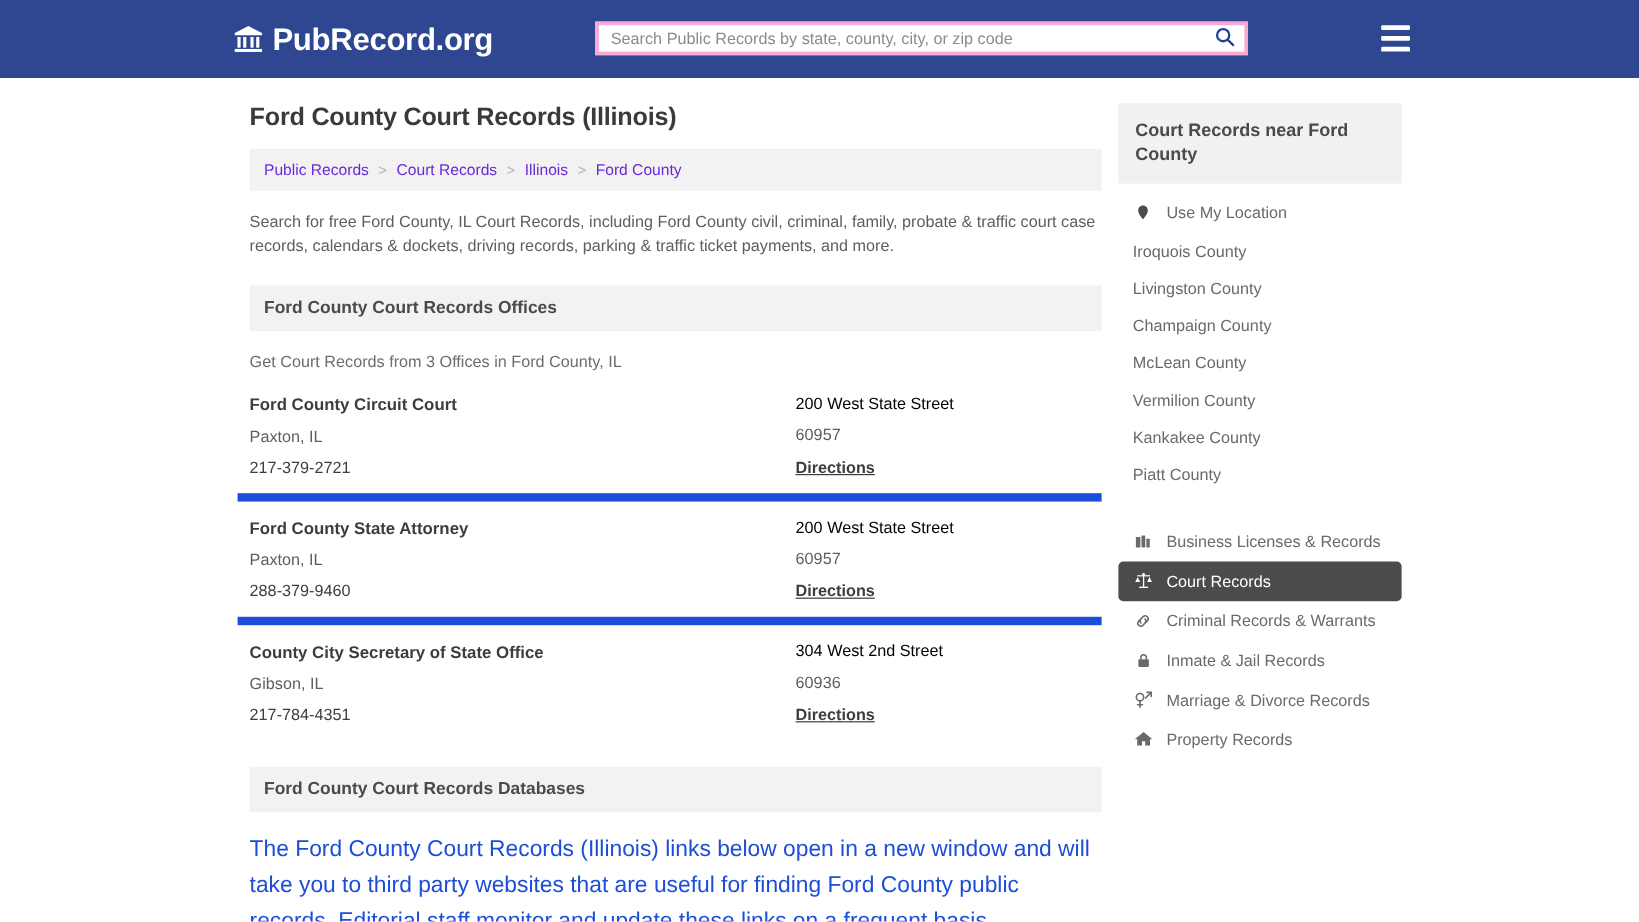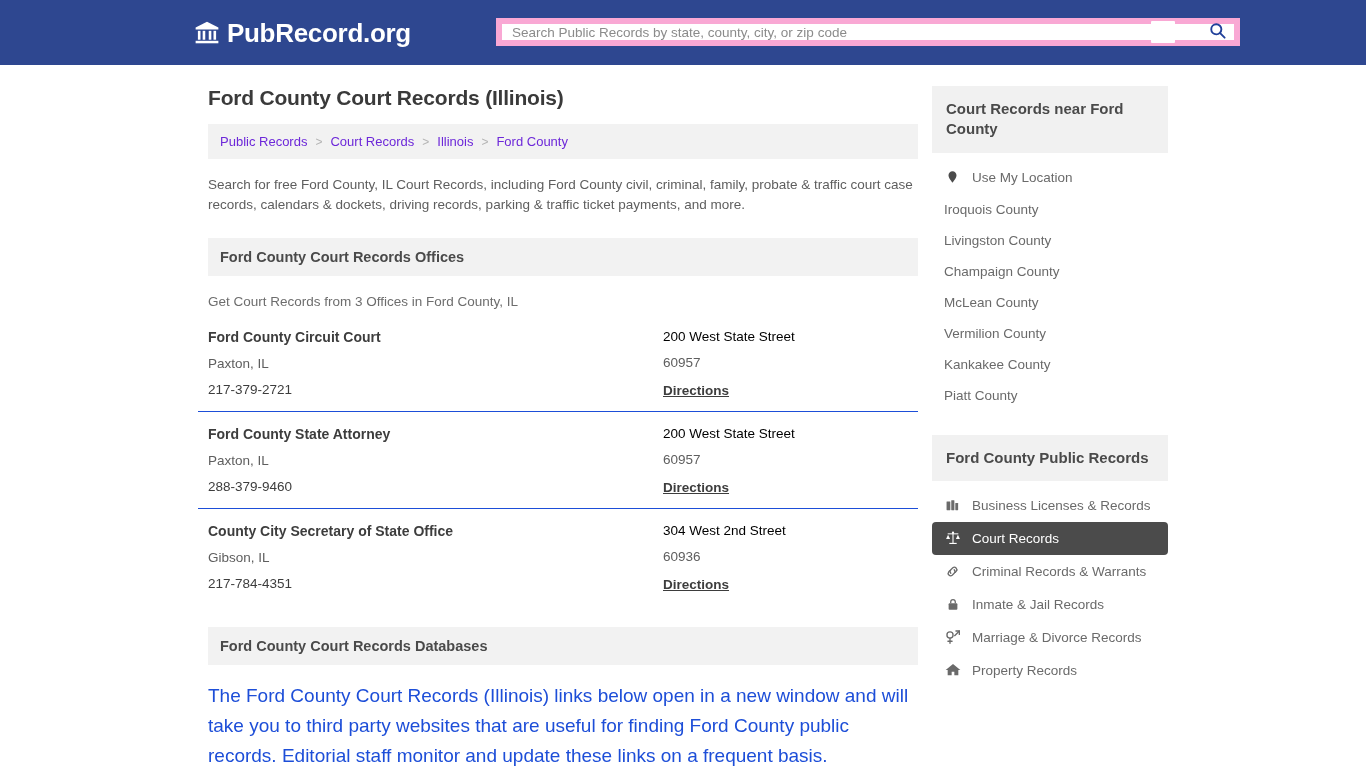--- a/index.html
+++ b/index.html
@@ -34,26 +34,26 @@
     color: #ffffff;
     font-size: 26px;
     font-weight: bold;
     letter-spacing: -0.3px;
     line-height: 1;
   }
   .search-wrap {
     position: absolute;
     left: 496px;
     top: 18px;
-    width: 744px;
+    width: 544px;
     height: 28px;
     background: #ffffff;
     display: flex;
     align-items: center;
-    border: 6px solid #f9a8d4;
+    border: 3px solid #f9a8d4;
   }
   .search-input {
     flex: 1;
     border: none;
     outline: none;
     height: 100%;
     padding: 0 10px;
     font-family: "Liberation Sans", sans-serif;
     font-size: 13.5px;
     color: #333;
@@ -159,21 +159,21 @@
     font-size: 13.5px;
     color: #6d6d6d;
   }
 
   
   .office-list { margin-top: 6px; }
   .office-row {
     display: flex;
     padding: 14px 0 12px 10px;
     width: 720px;
-    border-bottom: 1px solid #1d4ed8;
+    border-bottom: 7px solid #1d4ed8;
   }
   .office-row:last-child { border-bottom: none; }
   .office-left { width: 455px; }
   .office-right { width: 250px; }
   .office-name {
     font-size: 14px;
     font-weight: bold;
     color: #3d3d3d;
     margin-bottom: 11px;
   }
@@ -419,21 +419,20 @@
         </div>
         <div class="side-item">
           <span>Kankakee County</span>
         </div>
         <div class="side-item">
           <span>Piatt County</span>
         </div>
       </div>
 
       <div class="side-block-2">
-        <div class="side-header">Ford County Public Records</div>
 
         <div class="side-list-2">
 
           <div class="side-item">
             <span class="ico">
               <svg viewBox="0 0 24 24" width="15" height="15" fill="#6a6a6a">
                 <rect x="2.5" y="5.5" width="6" height="14" rx="0.6"></rect>
                 <rect x="10" y="3.5" width="5" height="16" rx="0.6"></rect>
                 <rect x="16.5" y="8" width="4.5" height="11.5" rx="0.6"></rect>
               </svg>

